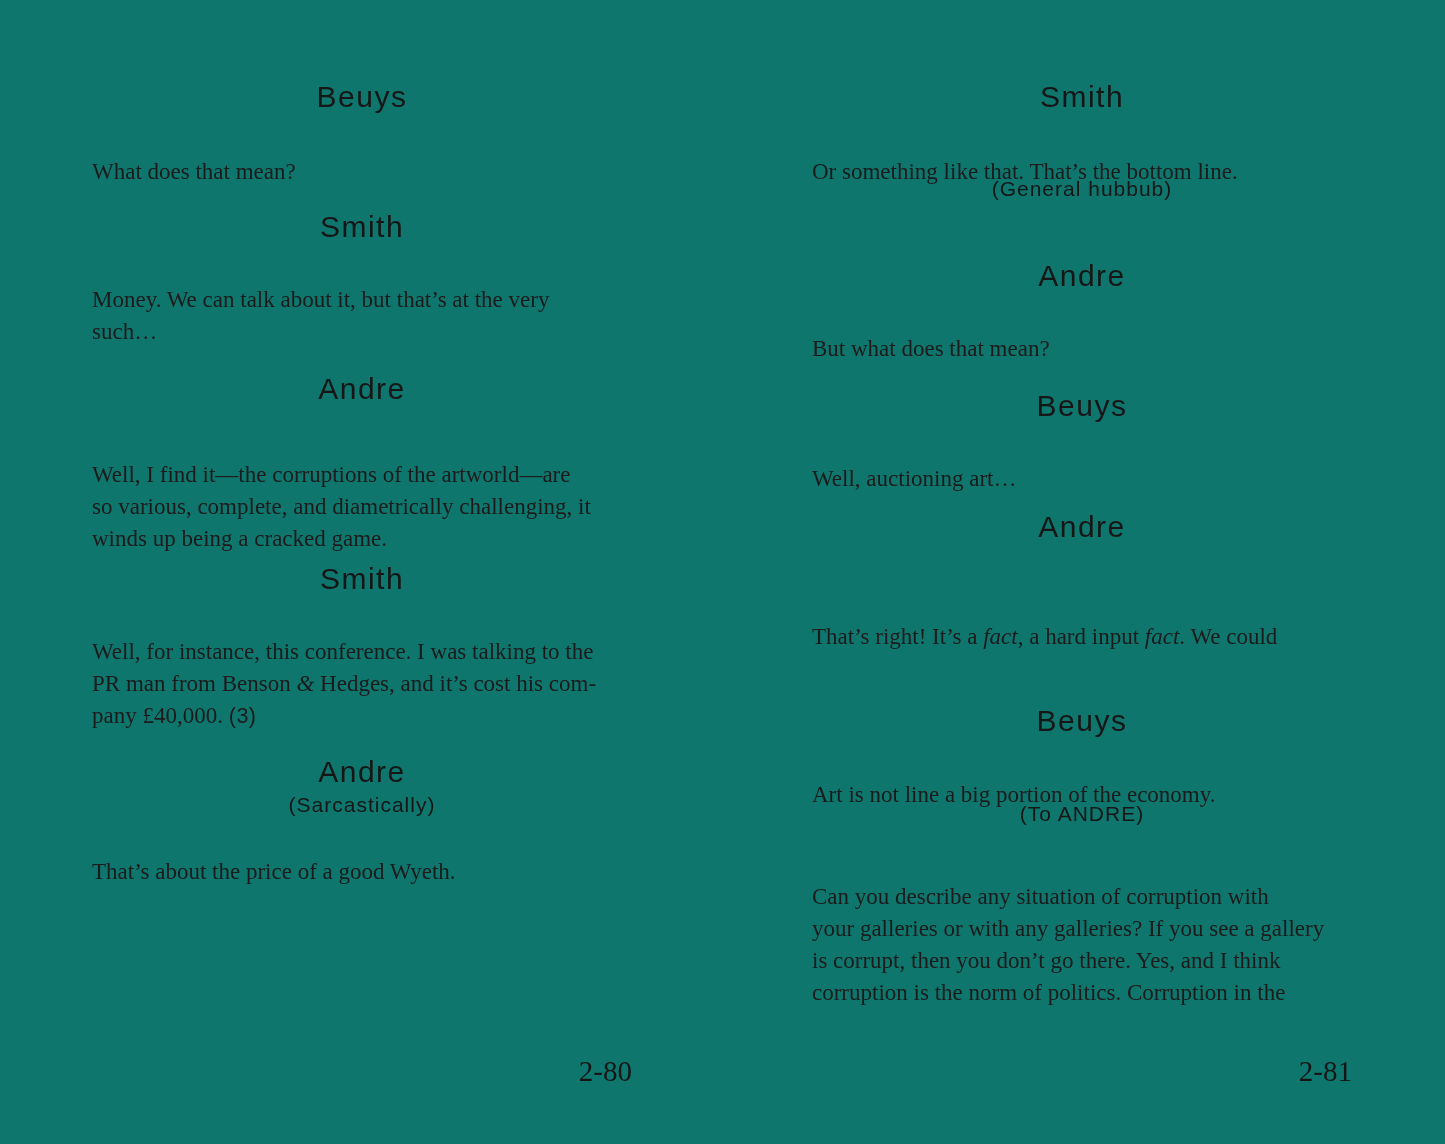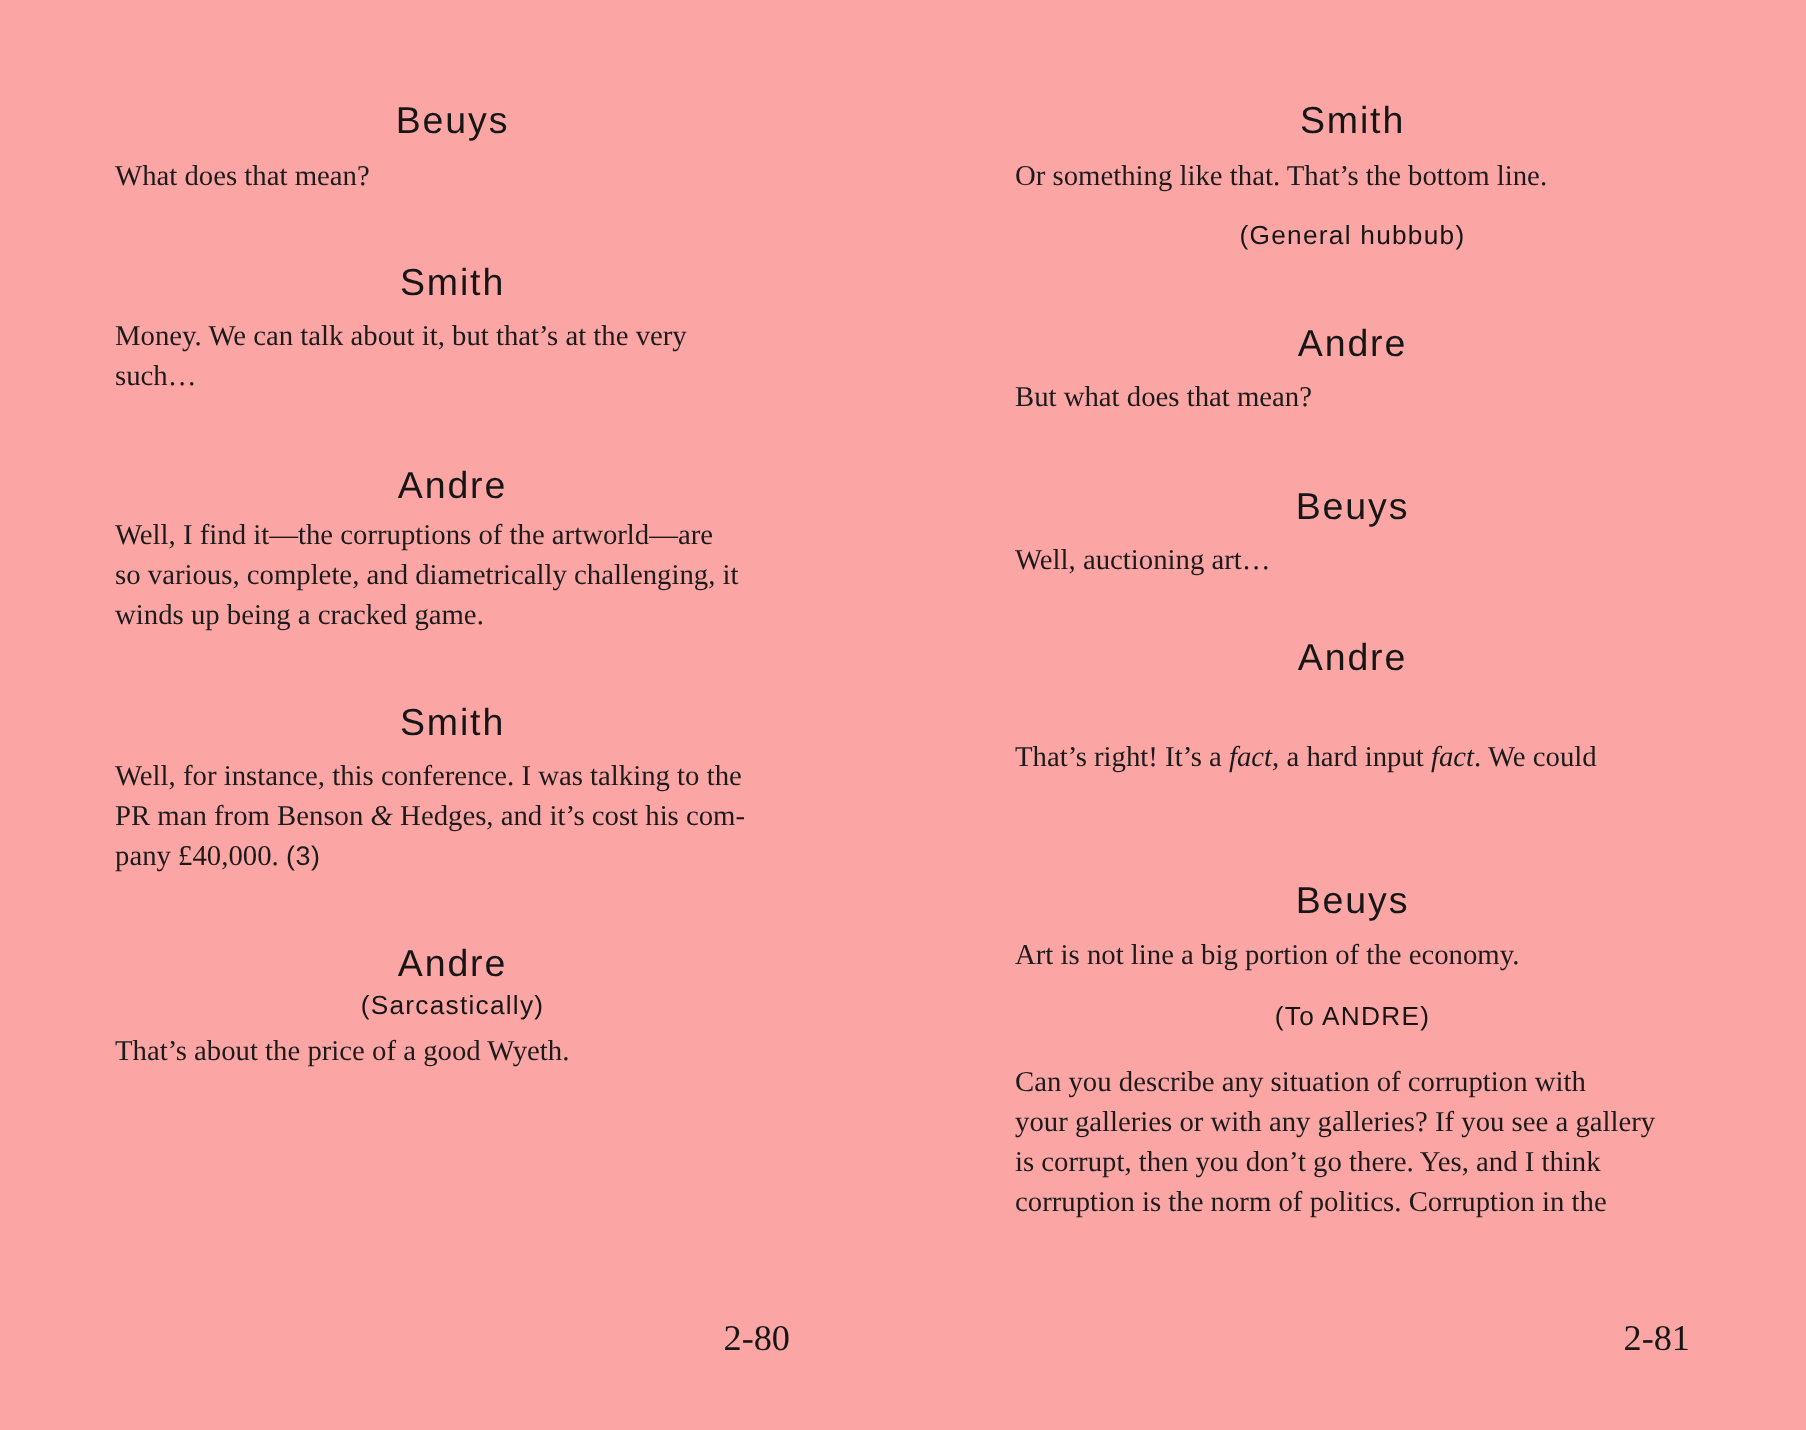--- a/index.html
+++ b/index.html
@@ -1,19 +1,19 @@
 <!DOCTYPE html>
 <html><head>
 <meta charset="utf-8">
 <style>
   html,body{margin:0;padding:0;background:#e8e8e8;}
   .spread{
     position:relative;
     width:1445px;height:1144px;
-    background:#fca5a5;
+    background:#0f766e;
     color:#1b1b1b;
     overflow:hidden;
     font-family:"Liberation Serif", serif;
   }
   .col{position:absolute;top:0;height:1144px;width:540px;}
   .col-left{left:92px;}
   .col-right{left:812px;}
   .speaker{
     position:absolute;left:0;width:100%;
     text-align:center;
@@ -27,21 +27,21 @@
     position:absolute;left:0;width:100%;
     text-align:center;
     font-family:"Liberation Sans", sans-serif;
     font-size:21px;line-height:26px;
     letter-spacing:1px;
     color:#161616;
     white-space:nowrap;
   }
   .para{
     position:absolute;left:0;width:100%;
-    font-size:23px;line-height:32px;
+    font-size:23px;line-height:32px;margin-top:31px;
   }
   .line{display:block;white-space:nowrap;}
   .it{font-style:italic;text-align:right;}
   .sansnote{
     font-family:"Liberation Sans", sans-serif;
     font-size:21.5px;
     letter-spacing:0.5px;
   }
   .pagenum{
     position:absolute;left:0;width:100%;
@@ -62,21 +62,21 @@
       <span class="line">What does that mean?</span>
     </div>
 
     <div class="speaker" style="top:210px">Smith</div>
     <div class="para" style="top:253px">
       <span class="line">Money. We can talk about it, but that’s at the very</span>
       <span class="line">such…</span>
     </div>
 
     <div class="speaker" style="top:372px">Andre</div>
-    <div class="para" style="top:412px">
+    <div class="para" style="top:428px">
       <span class="line">Well, I find it—the corruptions of the artworld—are</span>
       <span class="line">so various, complete, and diametrically challenging, it</span>
       <span class="line">winds up being a cracked game.</span>
     </div>
 
     <div class="speaker" style="top:562px">Smith</div>
     <div class="para" style="top:605px">
       <span class="line">Well, for instance, this conference. I was talking to the</span>
       <span class="line"><span>PR man from Benson </span><span class="it">&amp;</span><span> Hedges, and it’s cost his com-</span></span>
       <span class="line"><span>pany £40,000. </span><span class="sansnote">(3)</span></span>

